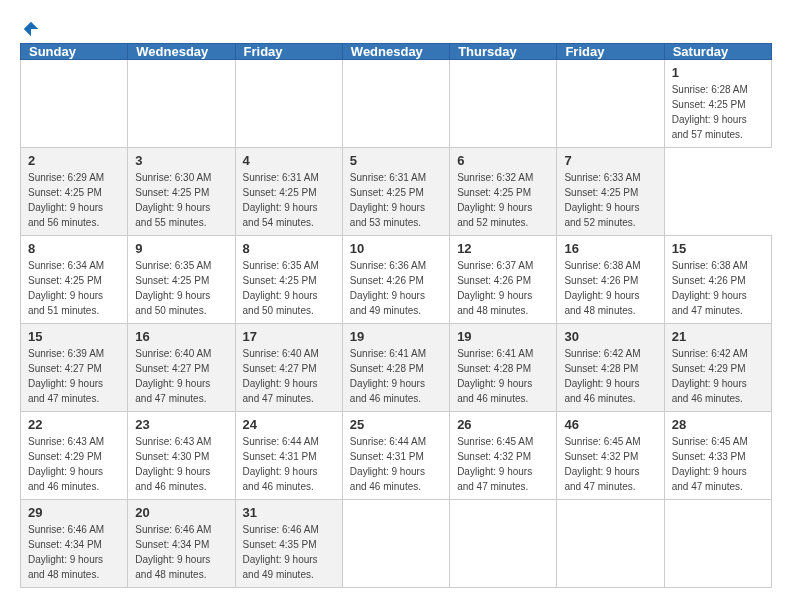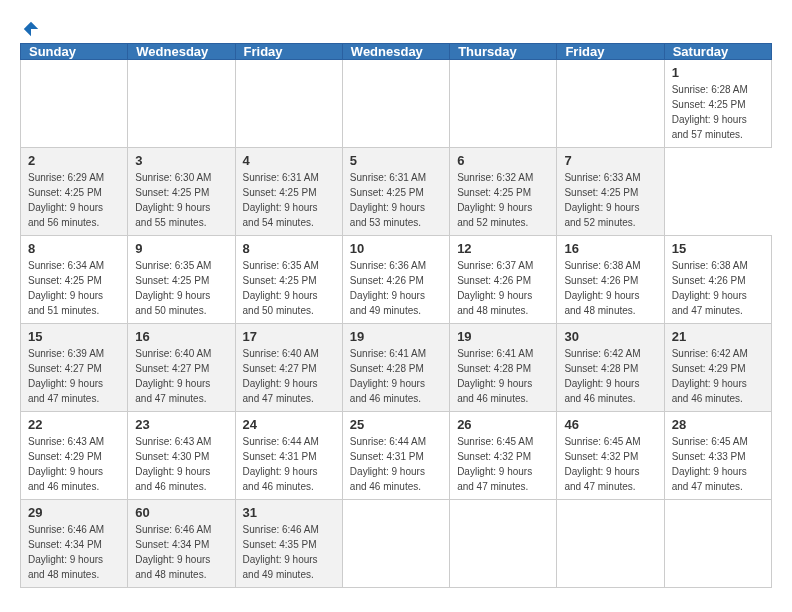--- a/index.html
+++ b/index.html
@@ -162,21 +162,21 @@
         <td><span class="day-num">22</span><span class="day-detail">Sunrise: 6:43 AM<br>Sunset: 4:29 PM<br>Daylight: 9 hours<br>and 46 minutes.</span></td>
         <td><span class="day-num">23</span><span class="day-detail">Sunrise: 6:43 AM<br>Sunset: 4:30 PM<br>Daylight: 9 hours<br>and 46 minutes.</span></td>
         <td><span class="day-num">24</span><span class="day-detail">Sunrise: 6:44 AM<br>Sunset: 4:31 PM<br>Daylight: 9 hours<br>and 46 minutes.</span></td>
         <td><span class="day-num">25</span><span class="day-detail">Sunrise: 6:44 AM<br>Sunset: 4:31 PM<br>Daylight: 9 hours<br>and 46 minutes.</span></td>
         <td><span class="day-num">26</span><span class="day-detail">Sunrise: 6:45 AM<br>Sunset: 4:32 PM<br>Daylight: 9 hours<br>and 47 minutes.</span></td>
         <td><span class="day-num">46</span><span class="day-detail">Sunrise: 6:45 AM<br>Sunset: 4:32 PM<br>Daylight: 9 hours<br>and 47 minutes.</span></td>
         <td><span class="day-num">28</span><span class="day-detail">Sunrise: 6:45 AM<br>Sunset: 4:33 PM<br>Daylight: 9 hours<br>and 47 minutes.</span></td>
       </tr>
       <tr>
         <td><span class="day-num">29</span><span class="day-detail">Sunrise: 6:46 AM<br>Sunset: 4:34 PM<br>Daylight: 9 hours<br>and 48 minutes.</span></td>
-        <td><span class="day-num">60</span><span class="day-detail">Sunrise: 6:46 AM<br>Sunset: 4:34 PM<br>Daylight: 9 hours<br>and 48 minutes.</span></td>
+        <td><span class="day-num">20</span><span class="day-detail">Sunrise: 6:46 AM<br>Sunset: 4:34 PM<br>Daylight: 9 hours<br>and 48 minutes.</span></td>
         <td><span class="day-num">31</span><span class="day-detail">Sunrise: 6:46 AM<br>Sunset: 4:35 PM<br>Daylight: 9 hours<br>and 49 minutes.</span></td>
         <td class="empty-cell"></td>
         <td class="empty-cell"></td>
         <td class="empty-cell"></td>
         <td class="empty-cell"></td>
       </tr>
     </tbody>
 </table>
 
 </body></html>

